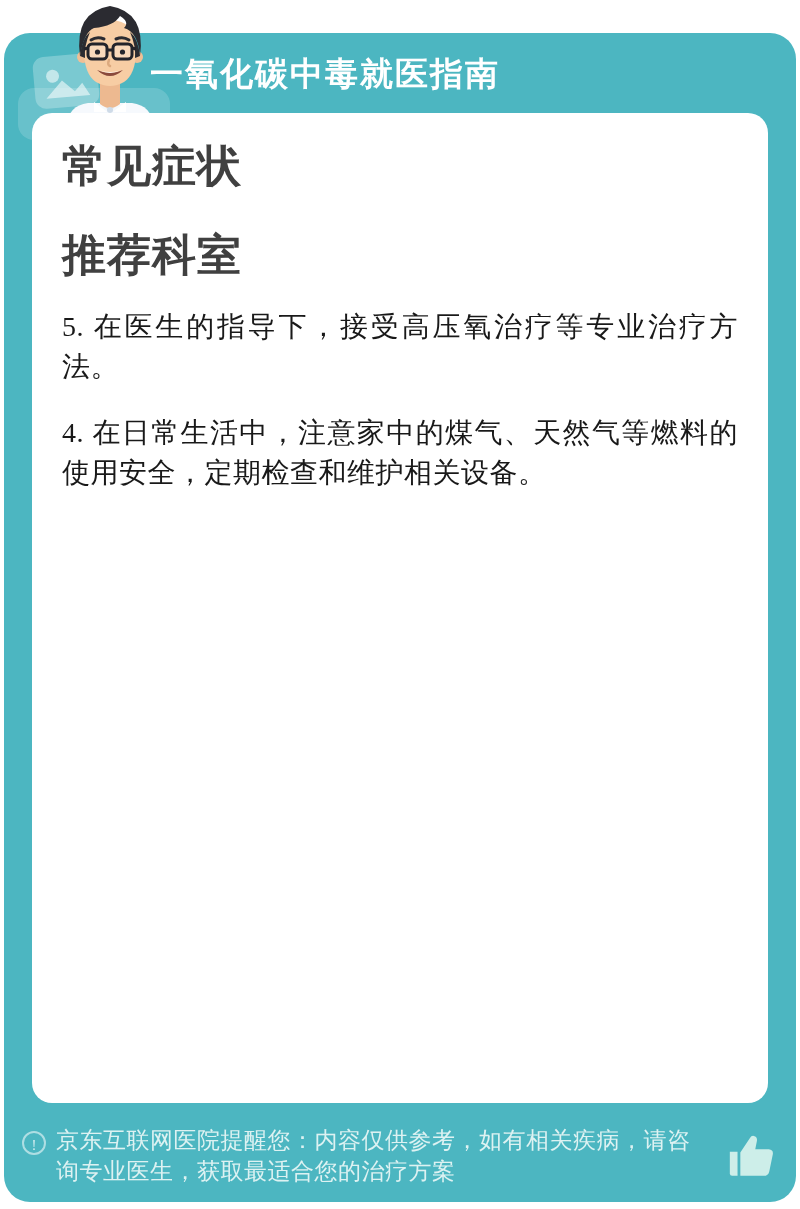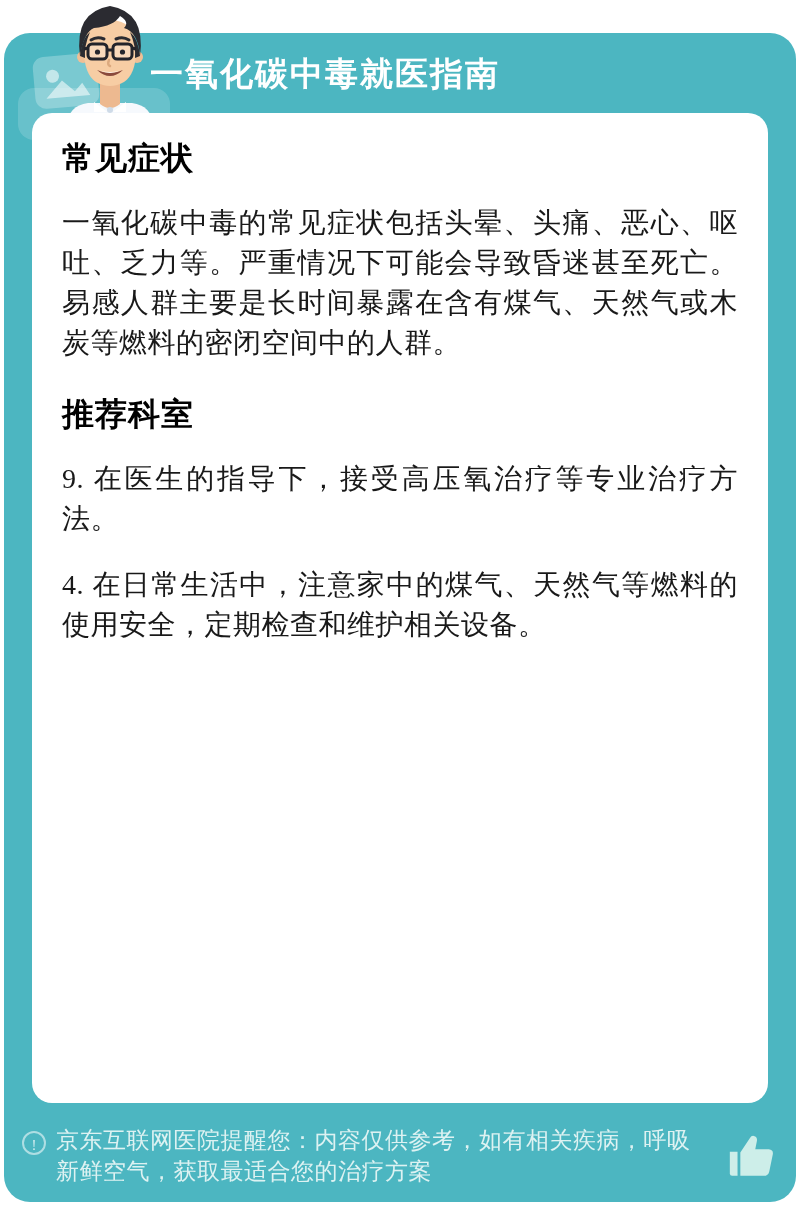--- a/index.html
+++ b/index.html
@@ -50,23 +50,23 @@
     left: 28px; top: 80px;
     width: 736px; height: 990px;
     background: #ffffff;
     border-radius: 20px;
     box-sizing: border-box;
     padding: 22px 30px;
     overflow: hidden;
   }
   .card h2 {
     font-family: Liberation Sans, sans-serif;
-    font-size: 32px;
+    font-size: 44px;
     font-weight: bold;
-    color: #000000;
+    color: #404040;
     margin: 30px 0 22px 0;
     letter-spacing: 1px;
   }
   .card h2.first { margin-top: 2px; }
   .card p {
     font-family: "Liberation Serif", serif;
     font-size: 28px;
     line-height: 40px;
     color: #191919;
     margin: 0 0 26px 0;
@@ -158,31 +158,30 @@
 
       <path d="M47 68 Q60 80 73 68 Q60 74 47 68 Z" fill="#8a4a3c"></path>
       <path d="M50 68.5 Q60 73 70 68.5 Q60 71.5 50 68.5 Z" fill="#ffffff"></path>
     </svg>
   </div>
 
   <div class="page-title">一氧化碳中毒就医指南</div>
 
   <div class="card">
     <h2 class="first">常见症状</h2>
-    <p>一氧化碳中毒的常见症状包括头晕、头痛、恶心、呕吐、乏力等。严重情况下可能会导致昏迷甚至死亡。易感人群主要是长时间暴露在含有煤气、天然气或木炭等燃料的密闭空间中的人群。</p>
 
 
     <h2>推荐科室</h2>
-    <p>9. 在医生的指导下，接受高压氧治疗等专业治疗方法。</p>
+    <p>5. 在医生的指导下，接受高压氧治疗等专业治疗方法。</p>
     <p>4. 在日常生活中，注意家中的煤气、天然气等燃料的使用安全，定期检查和维护相关设备。</p>
   </div>
 
   <div class="footer">
     <div class="info-icon">!</div>
-    <div class="disclaimer">京东互联网医院提醒您：内容仅供参考，如有相关疾病，呼吸新鲜空气，获取最适合您的治疗方案</div>
+    <div class="disclaimer">京东互联网医院提醒您：内容仅供参考，如有相关疾病，请咨询专业医生，获取最适合您的治疗方案</div>
   </div>
 
   <div class="thumb-icon">
     <svg viewBox="0 0 24 24" width="56" height="58">
       <path d="M2.5 10.2 H5.8 V20.5 H3.5 Q2.5 20.5 2.5 19.5 Z" fill="#cdeee9"></path>
       <path d="M7 20.5 V10.5 L11.2 4.2 Q11.7 3.2 12.8 3.4 Q14.4 3.8 14.1 5.6 L13.4 9.1 H19.2 Q21.3 9.3 20.9 11.4 L19.4 18.6 Q19 20.5 17 20.5 Z" fill="#cdeee9"></path>
     </svg>
   </div>
 
 </div>

